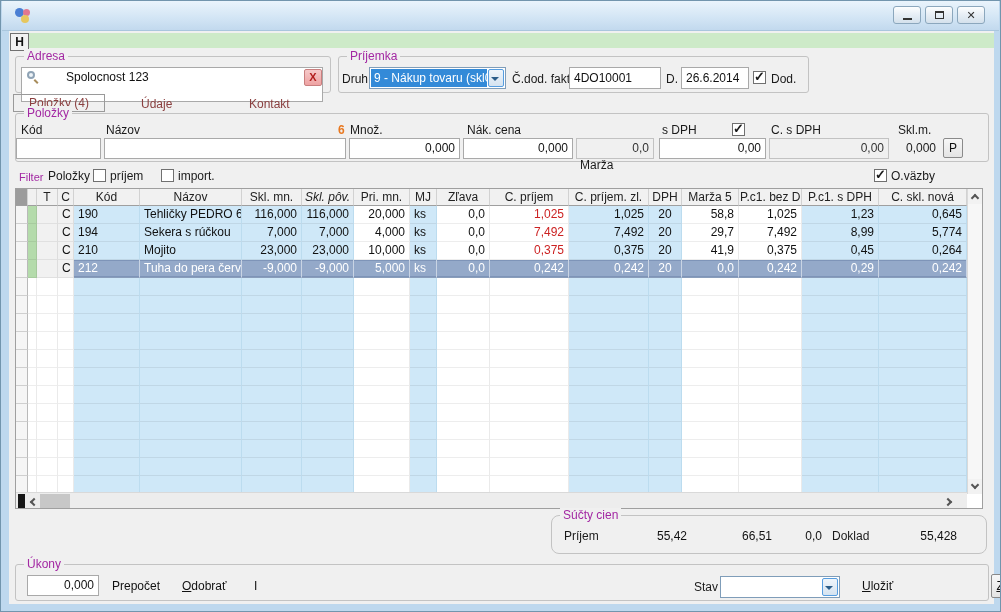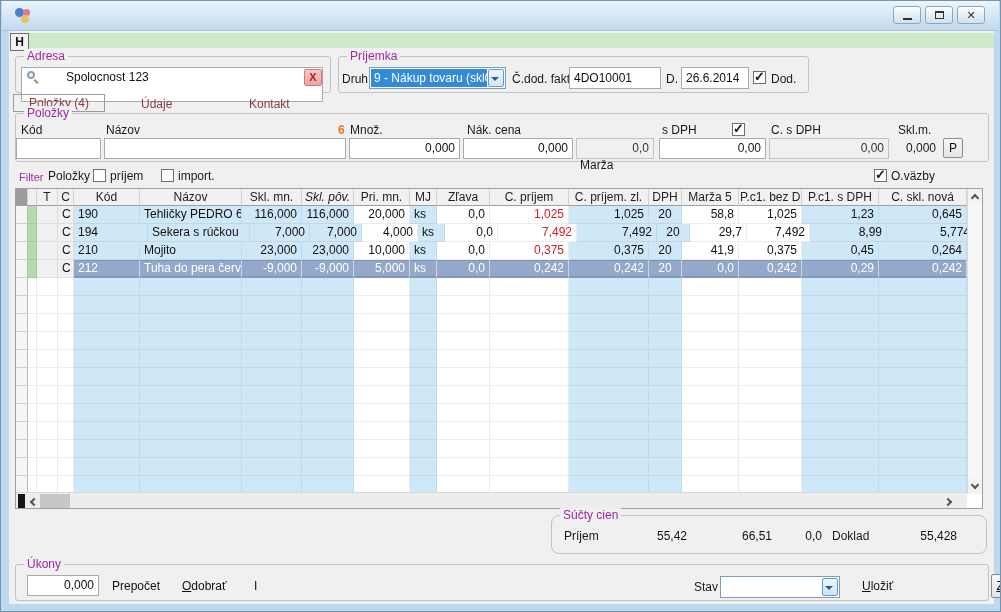--- a/index.html
+++ b/index.html
@@ -224,21 +224,21 @@
             <div class="tcell c-white al-r" style="width: 57px;">58,8</div>
             <div class="tcell c-white al-r" style="width: 63px;">1,025</div>
             <div class="tcell c-blue al-r" style="width: 77px;">1,23</div>
             <div class="tcell c-blue al-r" style="width: 88px;">0,645</div>
           </div>
           <div class="trow">
             <div class="tcell c-marker" style="width: 12px;"></div>
             <div class="tcell c-green fill" style="width: 9px;"></div>
             <div class="tcell c-tc fill" style="width: 21px;"></div>
             <div class="tcell c-tc fill" style="width: 16px;">C</div>
-            <div class="tcell c-blue" style="width: 74px;">194</div>
+            <div class="tcell c-blue" style="width: 66px;">194</div>
             <div class="tcell c-blue" style="width: 102px;">Sekera s rúčkou</div>
             <div class="tcell c-blue al-r" style="width: 60px;">7,000</div>
             <div class="tcell c-blue al-r" style="width: 52px;">7,000</div>
             <div class="tcell c-white al-r" style="width: 56px;">4,000</div>
             <div class="tcell c-blue" style="width: 27px;">ks</div>
             <div class="tcell c-white al-r" style="width: 53px;">0,0</div>
             <div class="tcell c-white c-red al-r" style="width: 79px;">7,492</div>
             <div class="tcell c-blue al-r" style="width: 80px;">7,492</div>
             <div class="tcell c-blue al-c" style="width: 33px;">20</div>
             <div class="tcell c-white al-r" style="width: 57px;">29,7</div>

